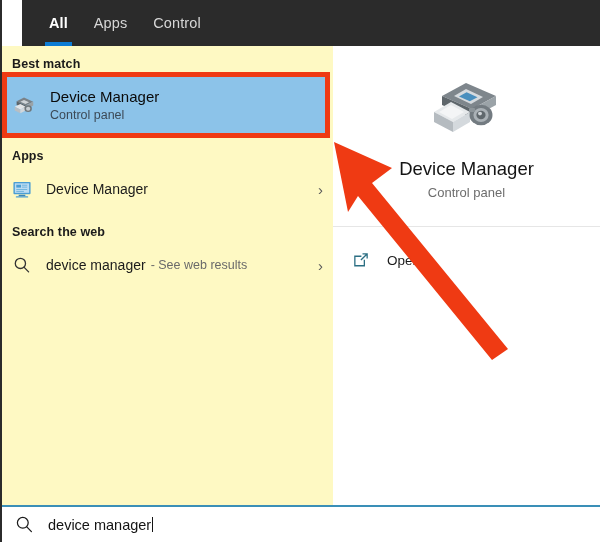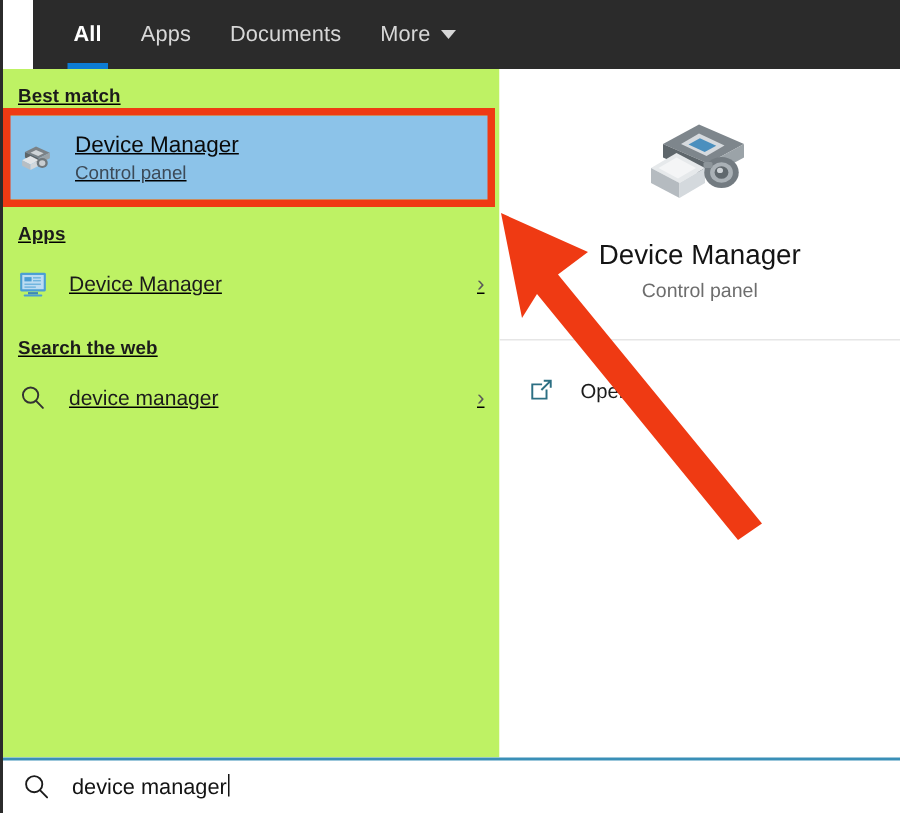--- a/index.html
+++ b/index.html
@@ -72,24 +72,23 @@
   .panes {
     position: absolute;
     left: 0; top: 46px;
     width: 600px;
     height: 459px;
     display: flex;
   }
   .left-pane {
     width: 333px;
     height: 100%;
-    background: #bef264;
-    box-sizing: border-box;
-    position: relative;
-    text-decoration: underline;
+    background: #fef9c3;
+    box-sizing: border-box;
+    position: relative;
   }
   .right-pane {
     flex: 1;
     height: 100%;
     background: #ffffff;
     position: relative;
   }
 
   
   .section-header {
@@ -259,25 +258,21 @@
 
   <div class="tabbar">
     <div class="tab active">
       <span>All</span>
       <span class="underline"></span>
     </div>
     <div class="tab">
       <span>Apps</span>
     </div>
     <div class="tab">
-      <span>Documents</span>
-    </div>
-    <div class="tab">
-      <span>More</span>
-      <span class="caret"></span>
+      <span>Control</span>
     </div>
   </div>
 
   <div class="panes">
 
     <div class="left-pane">
 
       <div class="section-header">Best match</div>
 
       <div class="best-row">
@@ -325,20 +320,21 @@
       <div class="section-header" style="padding-top:16px;">Search the web</div>
 
       <div class="list-row">
         <span class="icon-box sm">
           <svg width="18" height="18" viewBox="0 0 18 18">
             <circle cx="7.4" cy="7.4" r="5.1" fill="none" stroke="#333" stroke-width="1.3"></circle>
             <line x1="11.2" y1="11.4" x2="15.6" y2="15.9" stroke="#333" stroke-width="1.3" stroke-linecap="round"></line>
           </svg>
         </span>
         <span class="row-label">device manager</span>
+        <span class="row-sub">- See web results</span>
         <span class="chev">›</span>
       </div>
 
     </div>
 
     <div class="right-pane">
       <div class="preview">
         <span>
           <svg width="78" height="62" viewBox="0 0 78 62">
             <g>

